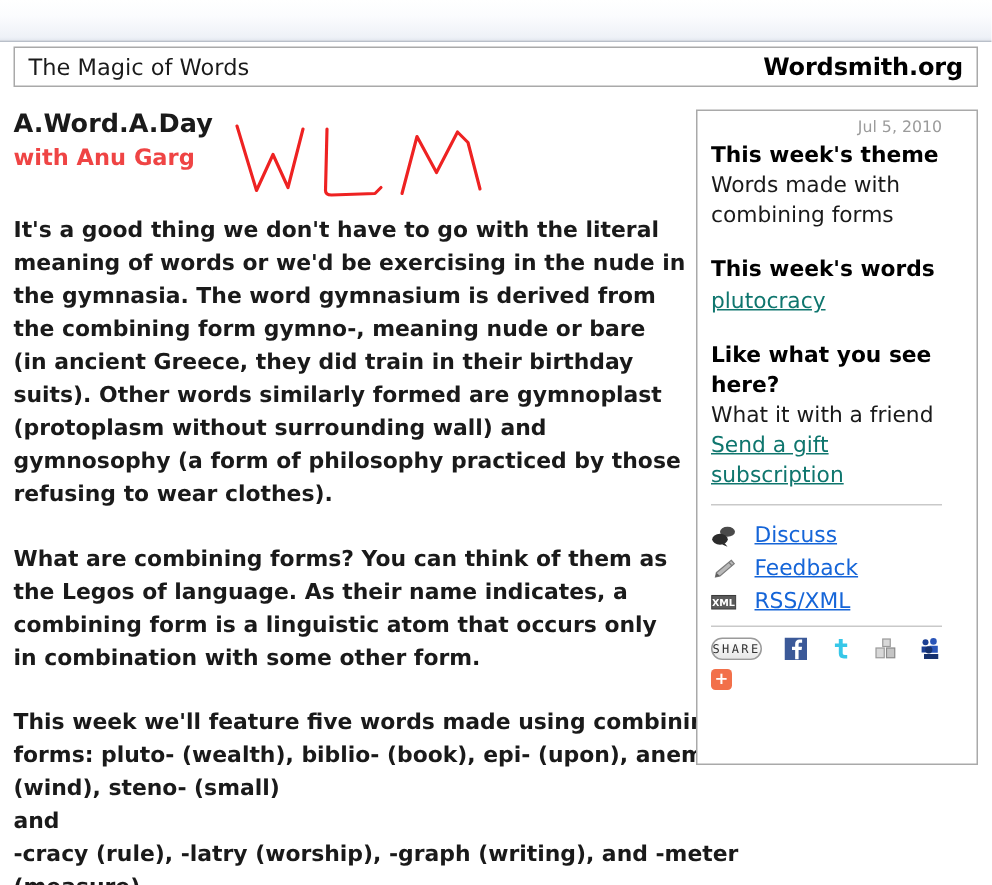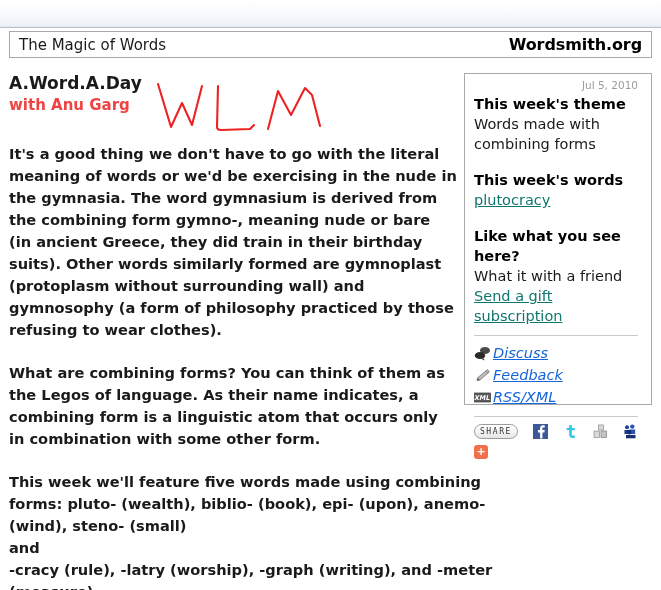--- a/index.html
+++ b/index.html
@@ -99,25 +99,25 @@
     height: 56px;
     pointer-events: none;
   }
 
   
   #sidebar {
     position: absolute;
     left: 464px;
     top: 44px;
     width: 188px;
-    height: 332px;
+    height: 437px;
     border: 1px solid #a9a9a9;
     box-sizing: border-box;
     background: #ffffff;
-    padding: 5px 13px 0 9px;
+    padding: 5px 23px 0 9px;
   }
   #sidebar-date {
     text-align: right;
     font-size: 10.5px;
     color: #9b9b9b;
     line-height: 13px;
   }
   .side-head {
     font-size: 14.5px;
     font-weight: bold;
@@ -138,24 +138,23 @@
     line-height: 20px;
     display: inline-block;
   }
   #side-divider {
     border-top: 1px solid #c9c9c9;
     margin: 9px 0 6px 0;
   }
 
   .link-row {
     display: flex;
-    align-items: center;
+    align-items: flex-end;
     height: 22px;
-    gap: 2px;
-    font-style: italic;
+    gap: 12px;
   }
   .link-row a {
     font-size: 14.5px;
     color: #1565d8;
     text-decoration: underline;
   }
   .row-icon {
     width: 17px;
     height: 15px;
     flex: 0 0 17px;

